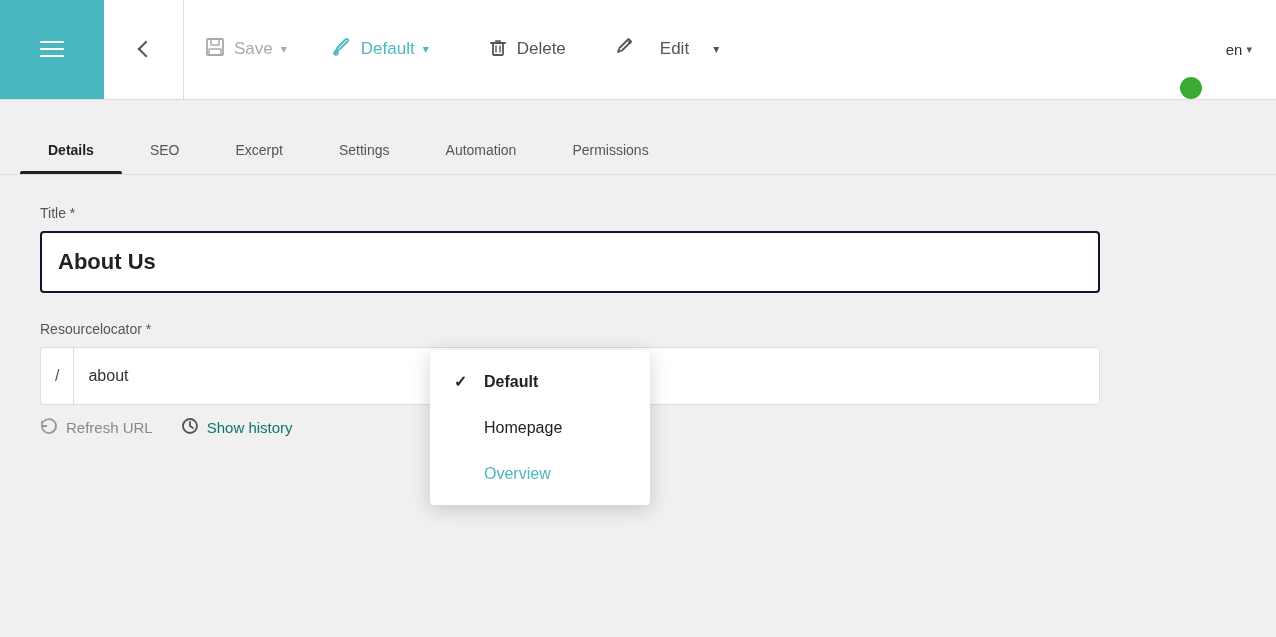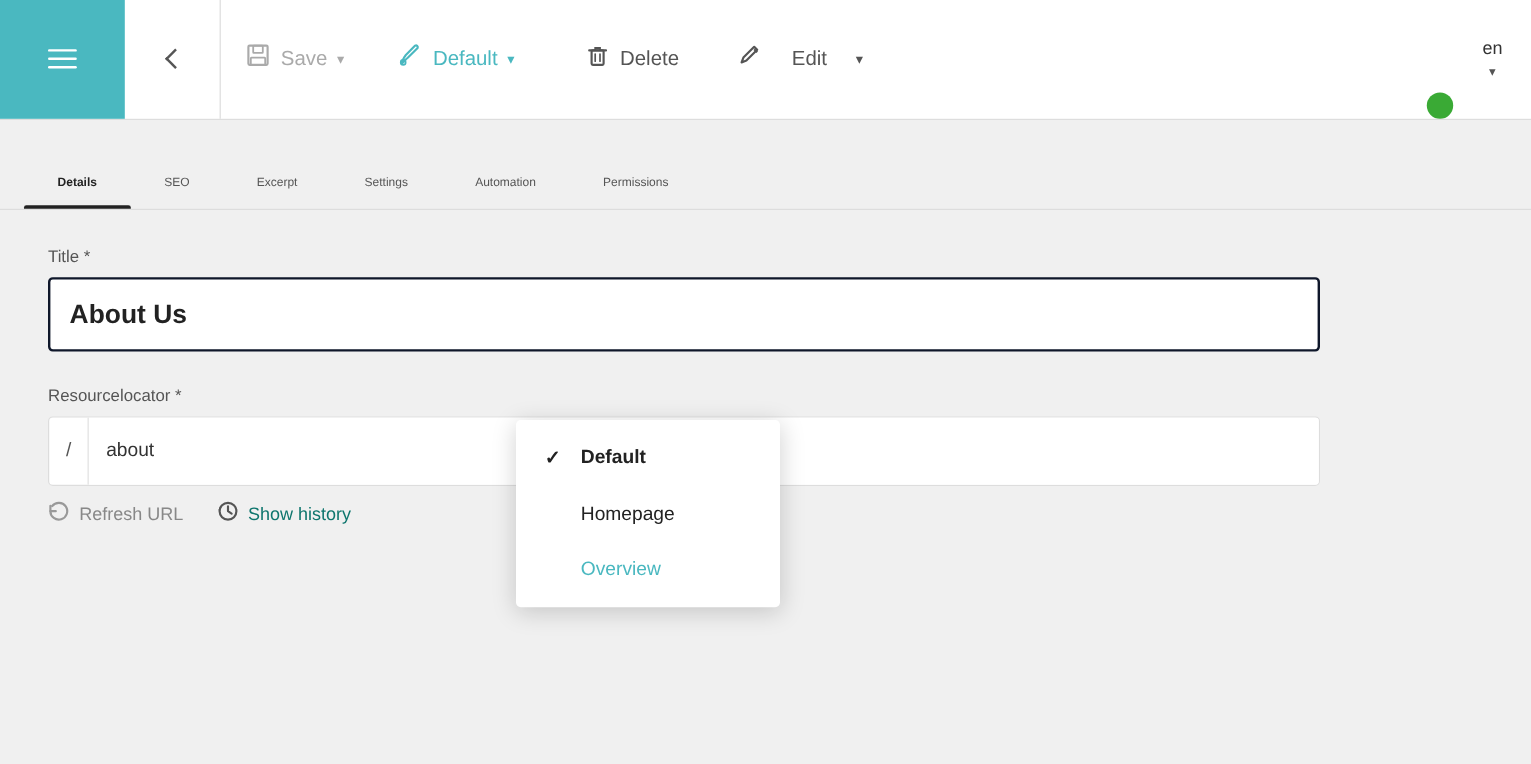--- a/index.html
+++ b/index.html
@@ -116,21 +116,21 @@
     .status-dot {
       width: 22px;
       height: 22px;
       background: #3aaa35;
       border-radius: 50%;
       margin-left: auto;
     }
 
     .lang-btn {
       display: flex;
-      flex-direction: column;
+      flex-direction: row;
       align-items: center;
       padding: 0 24px;
       height: 100px;
       justify-content: center;
       cursor: pointer;
       color: #333;
       font-size: 15px;
       gap: 4px;
     }
     .lang-caret { font-size: 11px; color: #555; }
@@ -141,21 +141,21 @@
       align-items: flex-end;
       background: #f0f0f0;
       height: 75px;
       border-bottom: 1px solid #ddd;
       padding: 0 20px;
       position: relative;
       z-index: 5;
     }
     .tab {
       padding: 0 28px 16px 28px;
-      font-size: 10px;
+      font-size: 14px;
       color: #555;
       cursor: pointer;
       position: relative;
       white-space: nowrap;
     }
     .tab.active {
       color: #222;
       font-weight: 700;
     }
     .tab.active::after {

